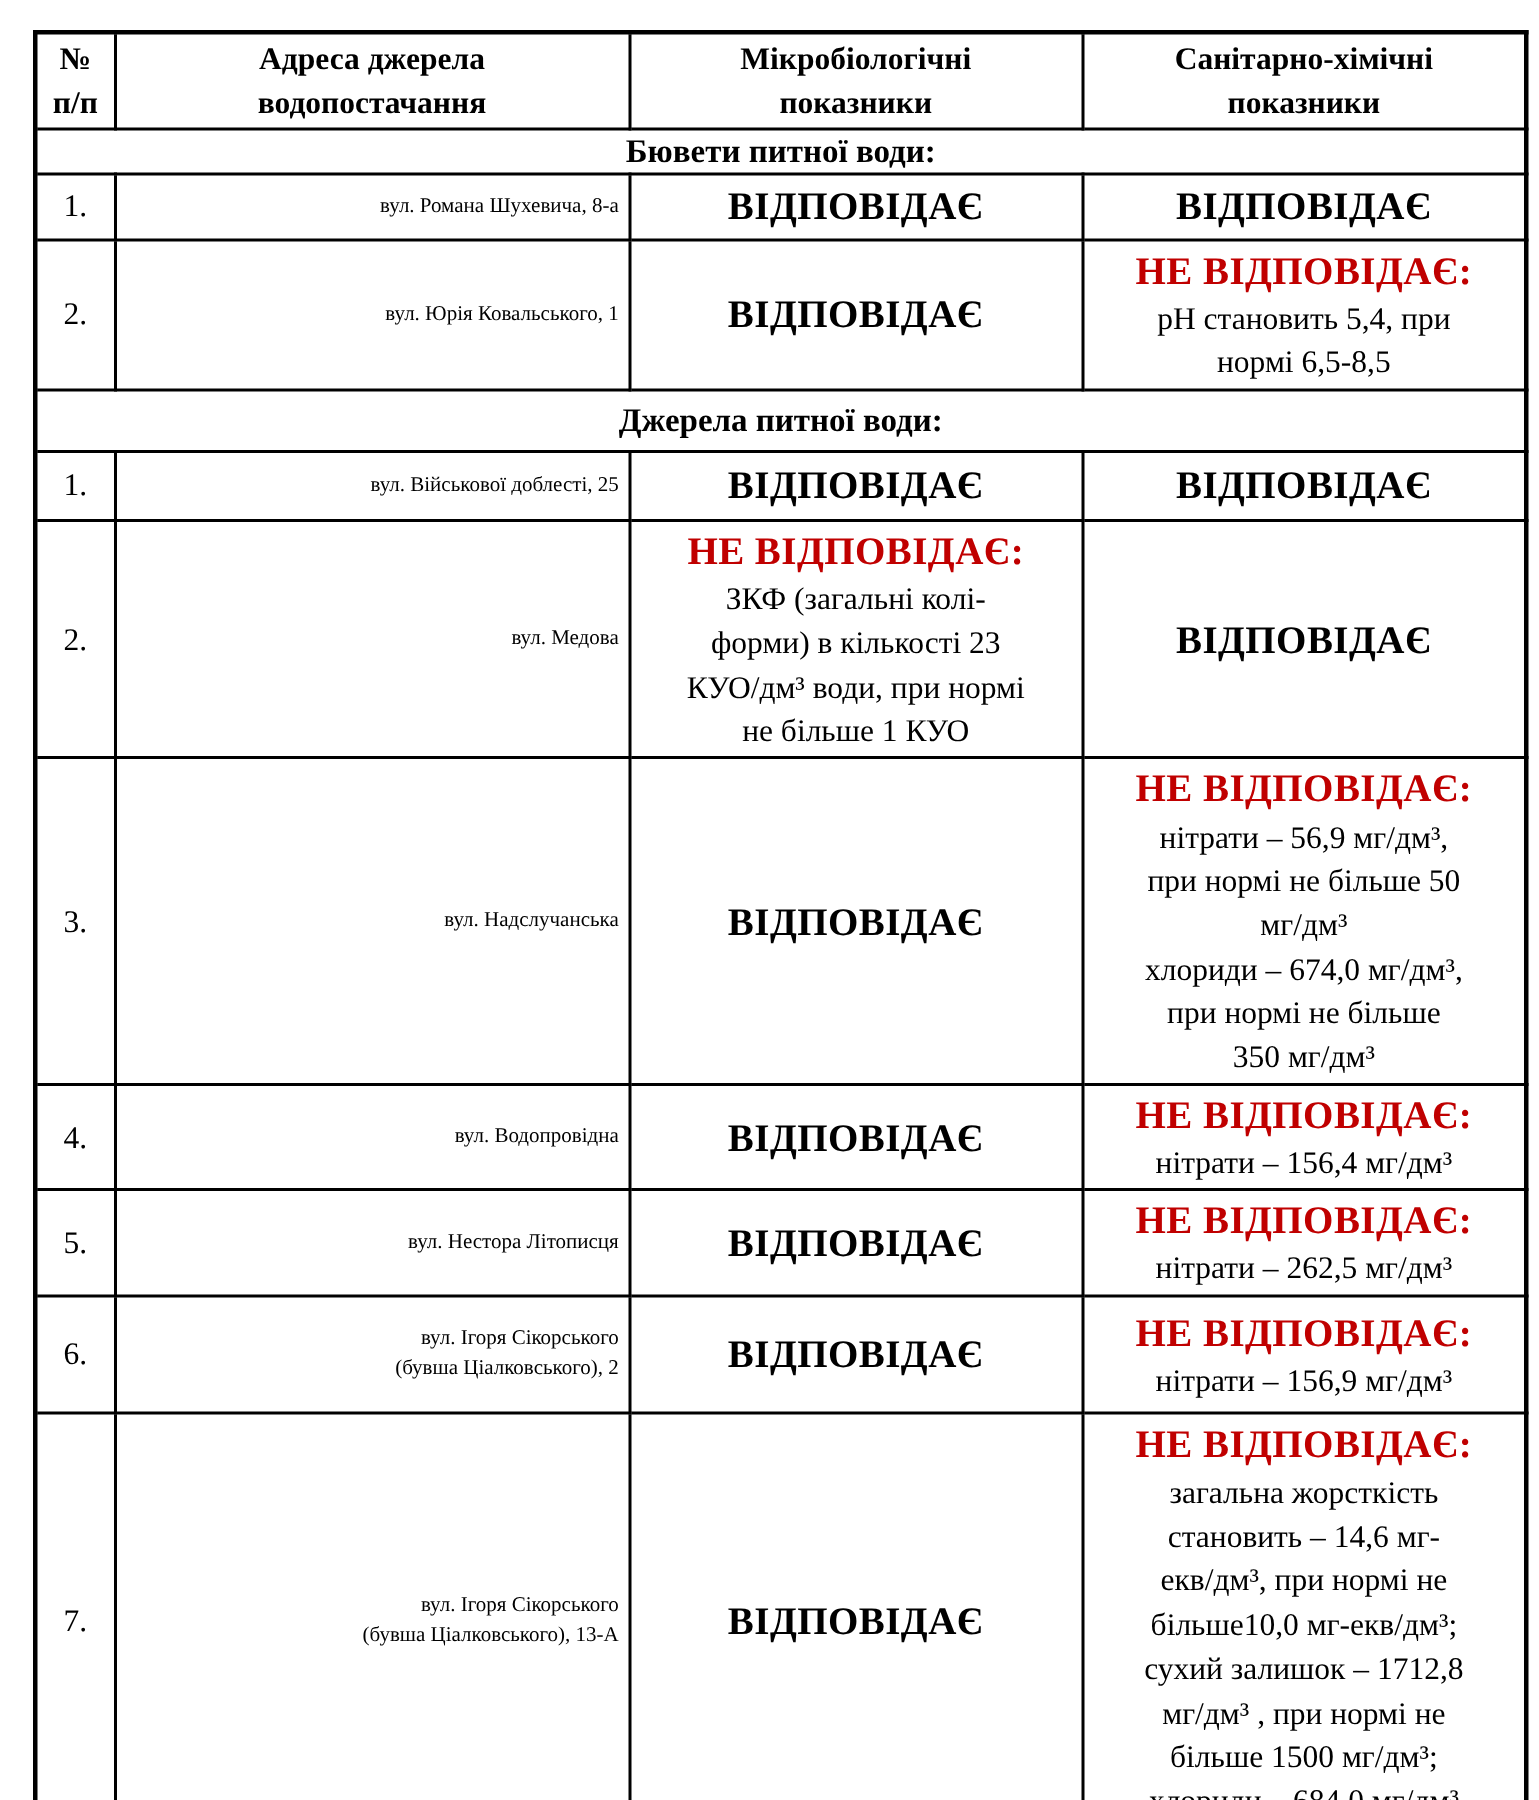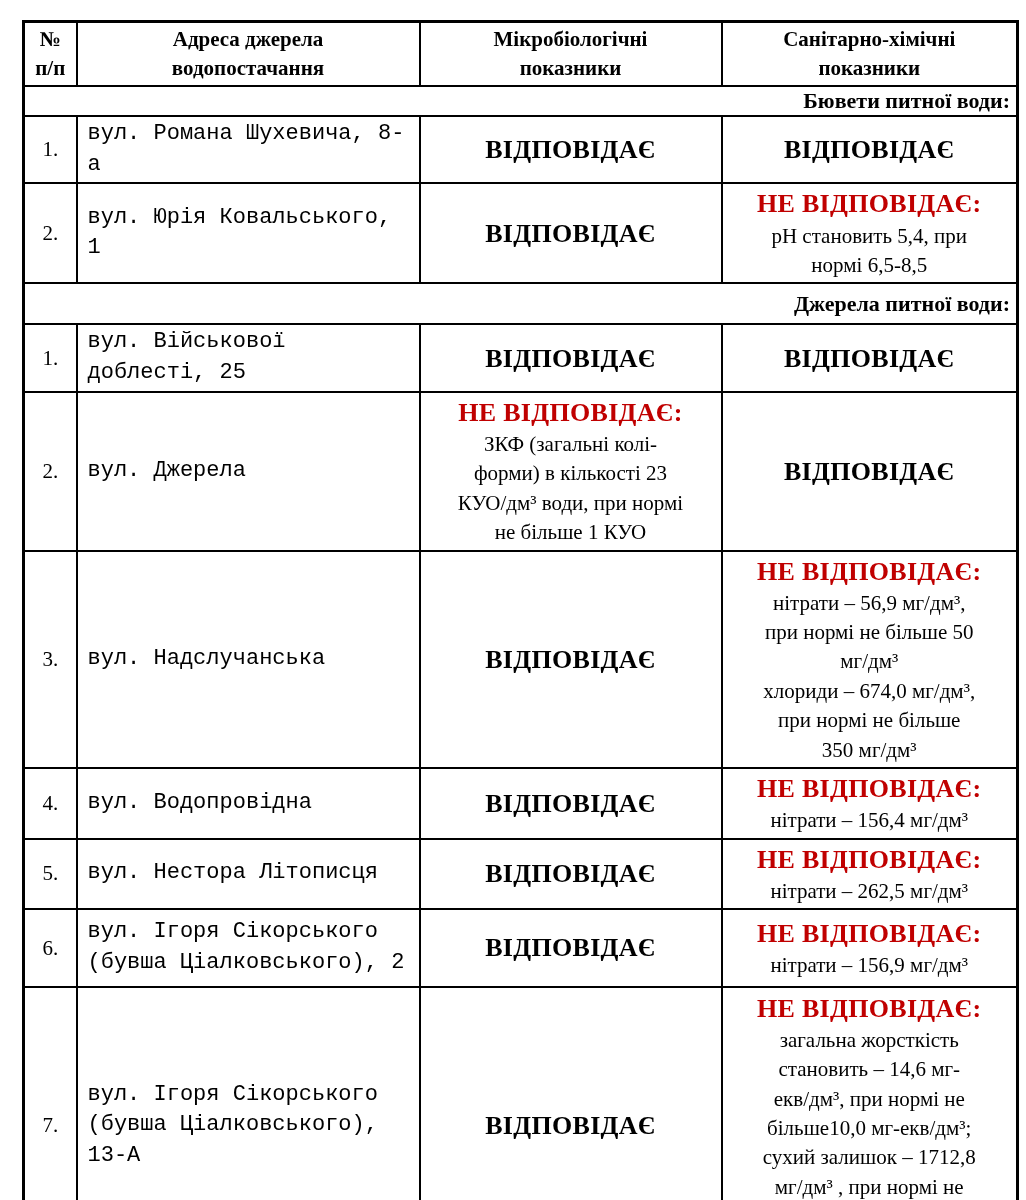--- a/index.html
+++ b/index.html
@@ -30,35 +30,34 @@
   th.col-header {
     font-size: 21px;
     font-weight: bold;
     text-align: center;
     white-space: pre-line;
     line-height: 1.35;
   }
   td.section-cell {
     font-size: 22px;
     font-weight: bold;
-    text-align: right;
+    text-align: center;
     line-height: 1.2;
     padding: 1px 6px;
   }
   td.num-cell {
     font-size: 21px;
     text-align: center;
   }
   td.addr-cell {
-    font-size: 22px;
-    text-align: left;
+    font-size: 14px;
+    text-align: right;
     padding-left: 10px;
     white-space: pre-line;
     line-height: 1.4;
-    font-family: Liberation Mono, monospace;
   }
   td.status-cell {
     text-align: center;
   }
   .status {
     display: block;
     font-size: 26px;
     font-weight: bold;
     letter-spacing: 0.3px;
     line-height: 1.35;
@@ -136,21 +135,21 @@
       <td class="status-cell">
         <span class="status">ВІДПОВІДАЄ</span>
       </td>
       <td class="status-cell">
         <span class="status">ВІДПОВІДАЄ</span>
       </td>
     </tr>
 
     <tr style="height:138px">
       <td class="num-cell">2.</td>
-      <td class="addr-cell">вул. Джерела</td>
+      <td class="addr-cell">вул. Медова</td>
       <td class="status-cell">
         <span class="status bad">НЕ ВІДПОВІДАЄ:</span>
         <span class="detail">ЗКФ (загальні колі-
 форми) в кількості 23
 КУО/дм³ води, при нормі
 не більше 1 КУО</span>
       </td>
       <td class="status-cell">
         <span class="status">ВІДПОВІДАЄ</span>
       </td>

